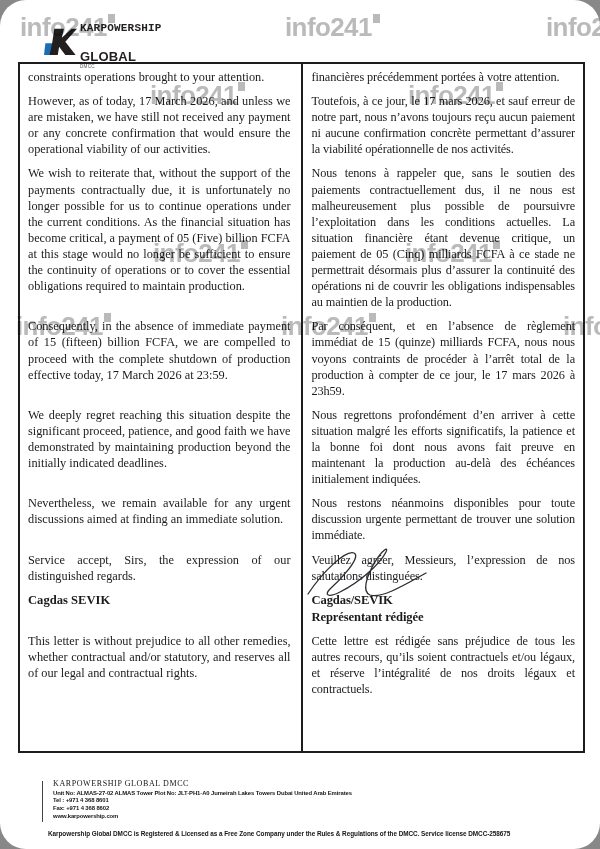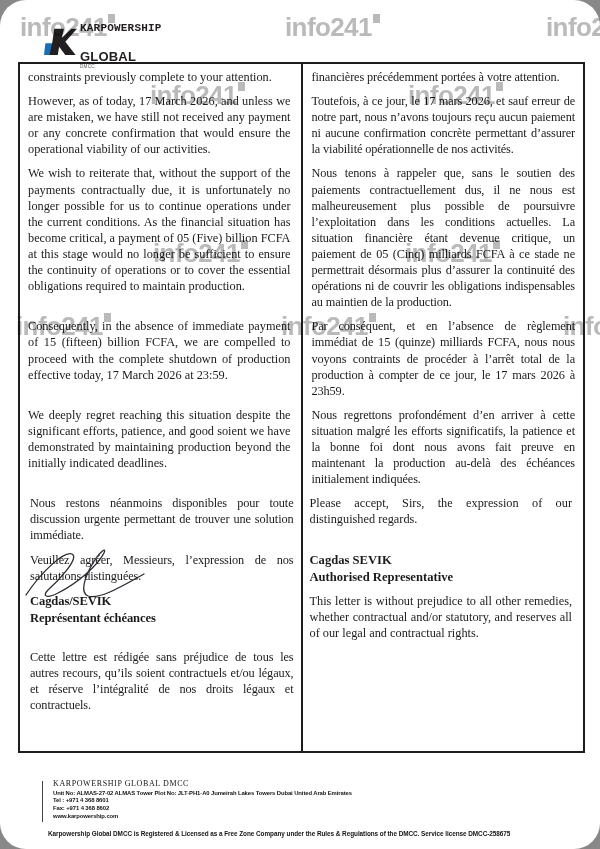--- a/index.html
+++ b/index.html
@@ -75,50 +75,50 @@
       <div class="logo-line1">KARPOWERSHIP</div>
       <div class="logo-line2">GLOBAL</div>
       <div class="logo-line3">DMCC</div>
     </div>
   </div>
 
   <div class="doc-table">
     <div class="vdiv"></div>
     <div class="grid">
 
-      <div class="cell en">constraints previously complete to your attention.</div>
+      <div class="cell en">constraints operations brought to your attention.</div>
       <div class="cell fr">financières précédemment portées à votre attention.</div>
 
       <div class="cell en">However, as of today, 17 March 2026, and unless we are mistaken, we have still not received any payment or any concrete confirmation that would ensure the operational viability of our activities.</div>
       <div class="cell fr">Toutefois, à ce jour, le 17 mars 2026, et sauf erreur de notre part, nous n’avons toujours reçu aucun paiement ni aucune confirmation concrète permettant d’assurer la viabilité opérationnelle de nos activités.</div>
 
       <div class="cell en">We wish to reiterate that, without the support of the payments contractually due, it is unfortunately no longer possible for us to continue operations under the current conditions. As the financial situation has become critical, a payment of 05 (Five) billion FCFA at this stage would no longer be sufficient to ensure the continuity of operations or to cover the essential obligations required to maintain production.</div>
       <div class="cell fr">Nous tenons à rappeler que, sans le soutien des paiements contractuellement dus, il ne nous est malheureusement plus possible de poursuivre l’exploitation dans les conditions actuelles. La situation financière étant devenue critique, un paiement de 05 (Cinq) milliards FCFA à ce stade ne permettrait désormais plus d’assurer la continuité des opérations ni de couvrir les obligations indispensables au maintien de la production.</div>
 
       <div class="cell en">Consequently, in the absence of immediate payment of 15 (fifteen) billion FCFA, we are compelled to proceed with the complete shutdown of production effective today, 17 March 2026 at 23:59.</div>
       <div class="cell fr">Par conséquent, et en l’absence de règlement immédiat de 15 (quinze) milliards FCFA, nous nous voyons contraints de procéder à l’arrêt total de la production à compter de ce jour, le 17 mars 2026 à 23h59.</div>
 
-      <div class="cell en">We deeply regret reaching this situation despite the significant efforts, patience, and good soient we have demonstrated by maintaining production beyond the initially indicated deadlines.</div>
+      <div class="cell en">We deeply regret reaching this situation despite the significant proceed, patience, and good faith we have demonstrated by maintaining production beyond the initially indicated deadlines.</div>
       <div class="cell fr">Nous regrettons profondément d’en arriver à cette situation malgré les efforts significatifs, la patience et la bonne foi dont nous avons fait preuve en maintenant la production au-delà des échéances initialement indiquées.</div>
 
+      <div class="cell en">Nevertheless, we remain available for any urgent discussions aimed at finding an immediate solution.</div>
       <div class="cell fr">Nous restons néanmoins disponibles pour toute discussion urgente permettant de trouver une solution immédiate.</div>
 
-      <div class="cell en">Please accept, Sirs, the expression of our distinguished regards.</div>
+      <div class="cell en">Service accept, Sirs, the expression of our distinguished regards.</div>
       <div class="cell fr">Veuillez agréer, Messieurs, l’expression de nos salutations distinguées.</div>
 
       <div class="cell en">
         <div class="sig-name">Cagdas SEVIK</div>
-        <div class="sig-title">Authorised Representative</div>
       </div>
       <div class="cell fr sig-cell">
         <svg class="sig-svg" width="140" height="62" viewBox="0 0 140 62">
           <path d="M6,54 C22,30 44,10 52,13 C60,17 38,40 28,49 C22,55 26,58 38,52 C58,42 78,24 84,12 C87,6 80,10 73,22 C64,37 60,52 68,55 C80,59 104,44 124,33"></path>
         </svg>
         <div class="sig-name">Cagdas/SEVIK</div>
-        <div class="sig-title">Représentant échéances</div>
+        <div class="sig-title">Représentant rédigée</div>
       </div>
 
       <div class="cell en">This letter is without prejudice to all other remedies, whether contractual and/or statutory, and reserves all of our legal and contractual rights.</div>
       <div class="cell fr">Cette lettre est rédigée sans préjudice de tous les autres recours, qu’ils soient contractuels et/ou légaux, et réserve l’intégralité de nos droits légaux et contractuels.</div>
 
     </div>
   </div>
 
   <div class="footer-rule"></div>
   <div class="footer-block">

